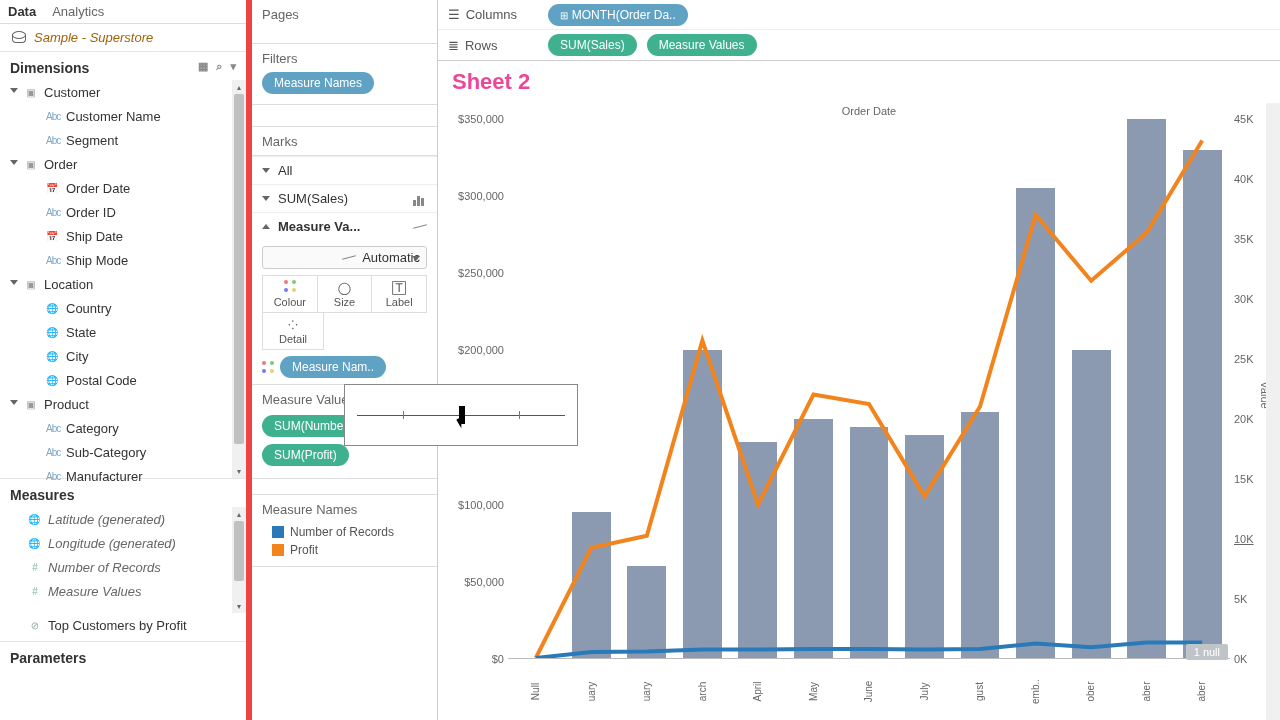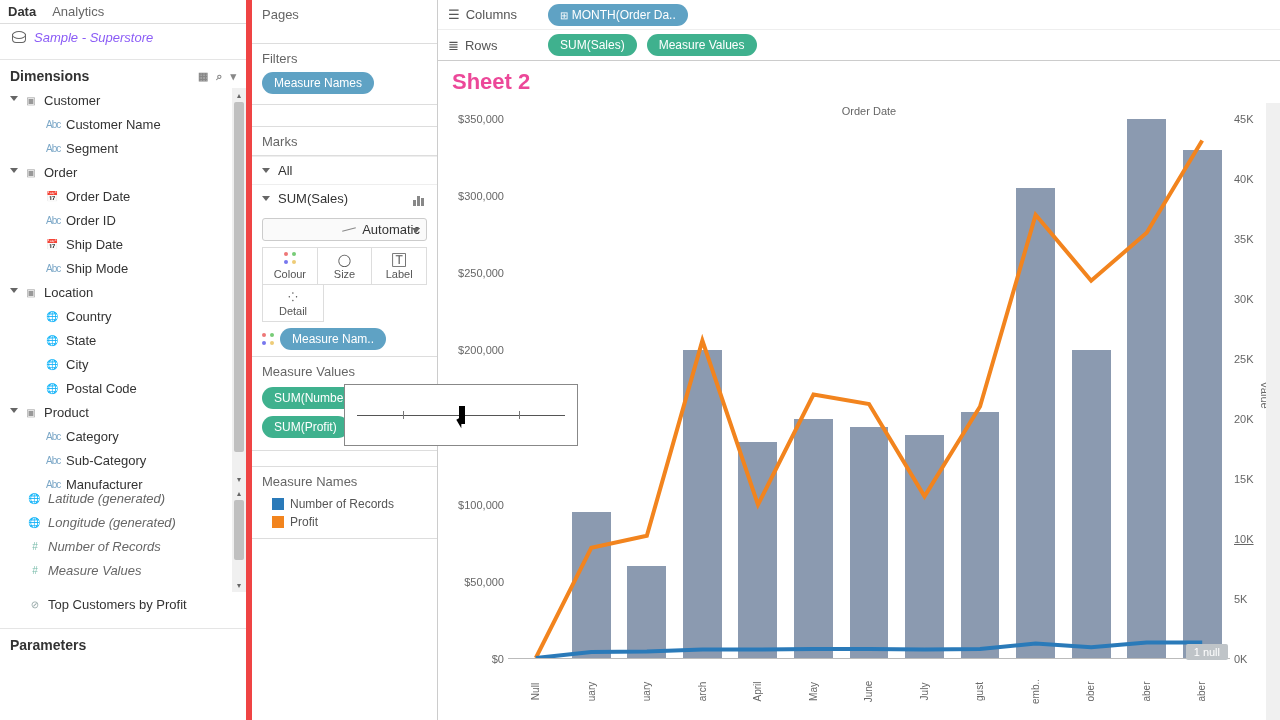--- a/index.html
+++ b/index.html
@@ -5,25 +5,25 @@
 * { box-sizing: border-box; margin: 0; padding: 0; font-family: -apple-system, BlinkMacSystemFont, "Segoe UI", Arial, sans-serif; }
 body { width: 1280px; height: 720px; overflow: hidden; background: #fff; display: flex; font-size: 13px; color: #333; position: relative; }
 .col-left { width: 252px; border-right: 6px solid #ef4444; display: flex; flex-direction: column; }
 .col-mid { width: 186px; border-right: 1px solid #ccc; display: flex; flex-direction: column; }
 .col-right { flex: 1; display: flex; flex-direction: column; }
 
 
 .tabs { display: flex; align-items: center; height: 24px; padding: 0 8px; border-bottom: 1px solid #ddd; }
 .tabs .tab { font-weight: bold; margin-right: 16px; }
 .tabs .tab.inactive { font-weight: normal; color: #666; }
-.datasource { display: flex; align-items: center; padding: 6px 12px; font-style: italic; color: #8b5cf6; gap: 8px; }
+.datasource { display: flex; align-items: center; padding: 6px 12px; font-style: italic; color: #a16207; gap: 8px; }
 .ds-icon { width: 14px; height: 14px; display: inline-block; position: relative; }
 .ds-icon::before { content: ""; position: absolute; width: 12px; height: 6px; border: 1px solid #666; border-radius: 50%; top: 0; left: 0; }
 .ds-icon::after { content: ""; position: absolute; width: 12px; height: 8px; border: 1px solid #666; border-top: none; top: 3px; left: 0; border-radius: 0 0 4px 4px; }
-.section-header { display: flex; align-items: center; padding: 8px 10px 4px; font-weight: bold; font-size: 14px; border-top: 1px solid #e5e5e5; margin-top: 8px; }
+.section-header { display: flex; padding: 8px 10px 4px; font-weight: bold; font-size: 14px; border-top: 1px solid #e5e5e5; }
 .section-header .sh-tools { margin-left: auto; display: flex; gap: 8px; color: #888; font-size: 11px; }
 .tree { flex: 0 0 auto; overflow-y: auto; position: relative; }
 .tree .row { display: flex; align-items: center; height: 24px; padding-left: 10px; gap: 6px; white-space: nowrap; }
 .tree .indent1 { padding-left: 28px; }
 .tree .indent2 { padding-left: 46px; }
 .caret { width: 8px; height: 8px; display: inline-block; }
 .caret.down::before { content: ""; display: block; width: 0; height: 0; border-left: 4px solid transparent; border-right: 4px solid transparent; border-top: 5px solid #666; }
 .ico { width: 14px; color: #9aa; text-align: center; font-size: 10px; }
 .ico.abc { color: #7ba7c7; font-size: 10px; letter-spacing: -1px; }
 .ico.date { color: #7ba7c7; }
@@ -196,20 +196,23 @@
           <span>Manufacturer</span>
         </div>
       </div>
     <div class="scroll-track">
       <div class="scroll-arrow">▴</div>
       <div class="scroll-thumb" style="top:14px;height:350px"></div>
       <div class="scroll-arrow" style="position:absolute;bottom:0">▾</div>
     </div>
   </div>
 
+  <div class="section-header">
+    <span>Measures</span>
+  </div>
   <div class="scrollwrap" style="height:106px;">
     <div class="tree measures" id="meas-tree">
         <div class="row indent1">
           <span class="ico geo">🌐</span>
           <span class="name">Latitude (generated)</span>
         </div>
         <div class="row indent1">
           <span class="ico geo">🌐</span>
           <span class="name">Longitude (generated)</span>
         </div>
@@ -260,20 +263,25 @@
       <span>All</span>
   </div>
   <div class="marks-row">
     <span class="chev d"></span>
       <span>SUM(Sales)</span>
     <span class="mk-ico mk-bar">
         <span style="height:6px"></span>
         <span style="height:10px"></span>
         <span style="height:8px"></span>
       </span>
+  </div>
+  <div class="marks-row" style="font-weight:bold">
+    <span class="chev u"></span>
+      <span>Measure Va...</span>
+    <span class="mk-ico mk-line"></span>
   </div>
 
   <div class="marks-select">
     <span class="mk-ico mk-line"></span>
     <span>Automatic</span>
   </div>
   <div class="mark-btns">
     <div class="mark-btn"><span class="mi"><span class="dots4"></span></span><span>Colour</span></div>
     <div class="mark-btn"><span class="mi">◯</span><span>Size</span></div>
     <div class="mark-btn"><span class="mi">🅃</span><span>Label</span></div>

